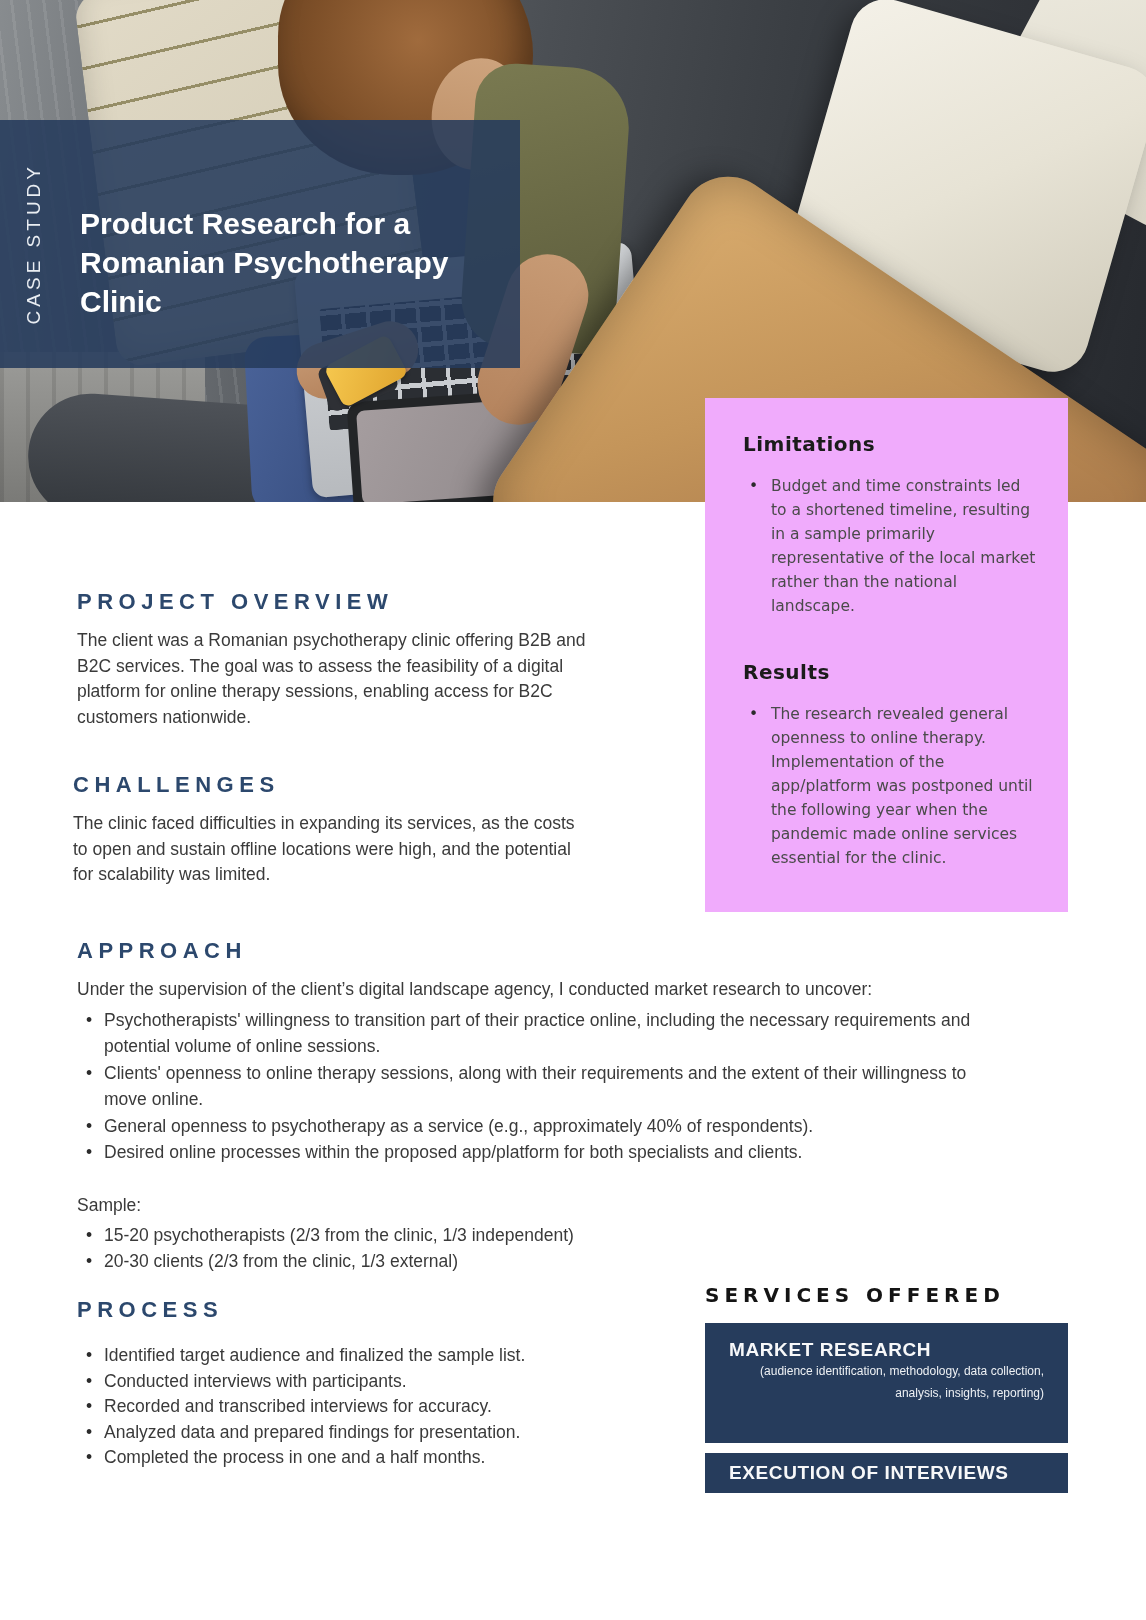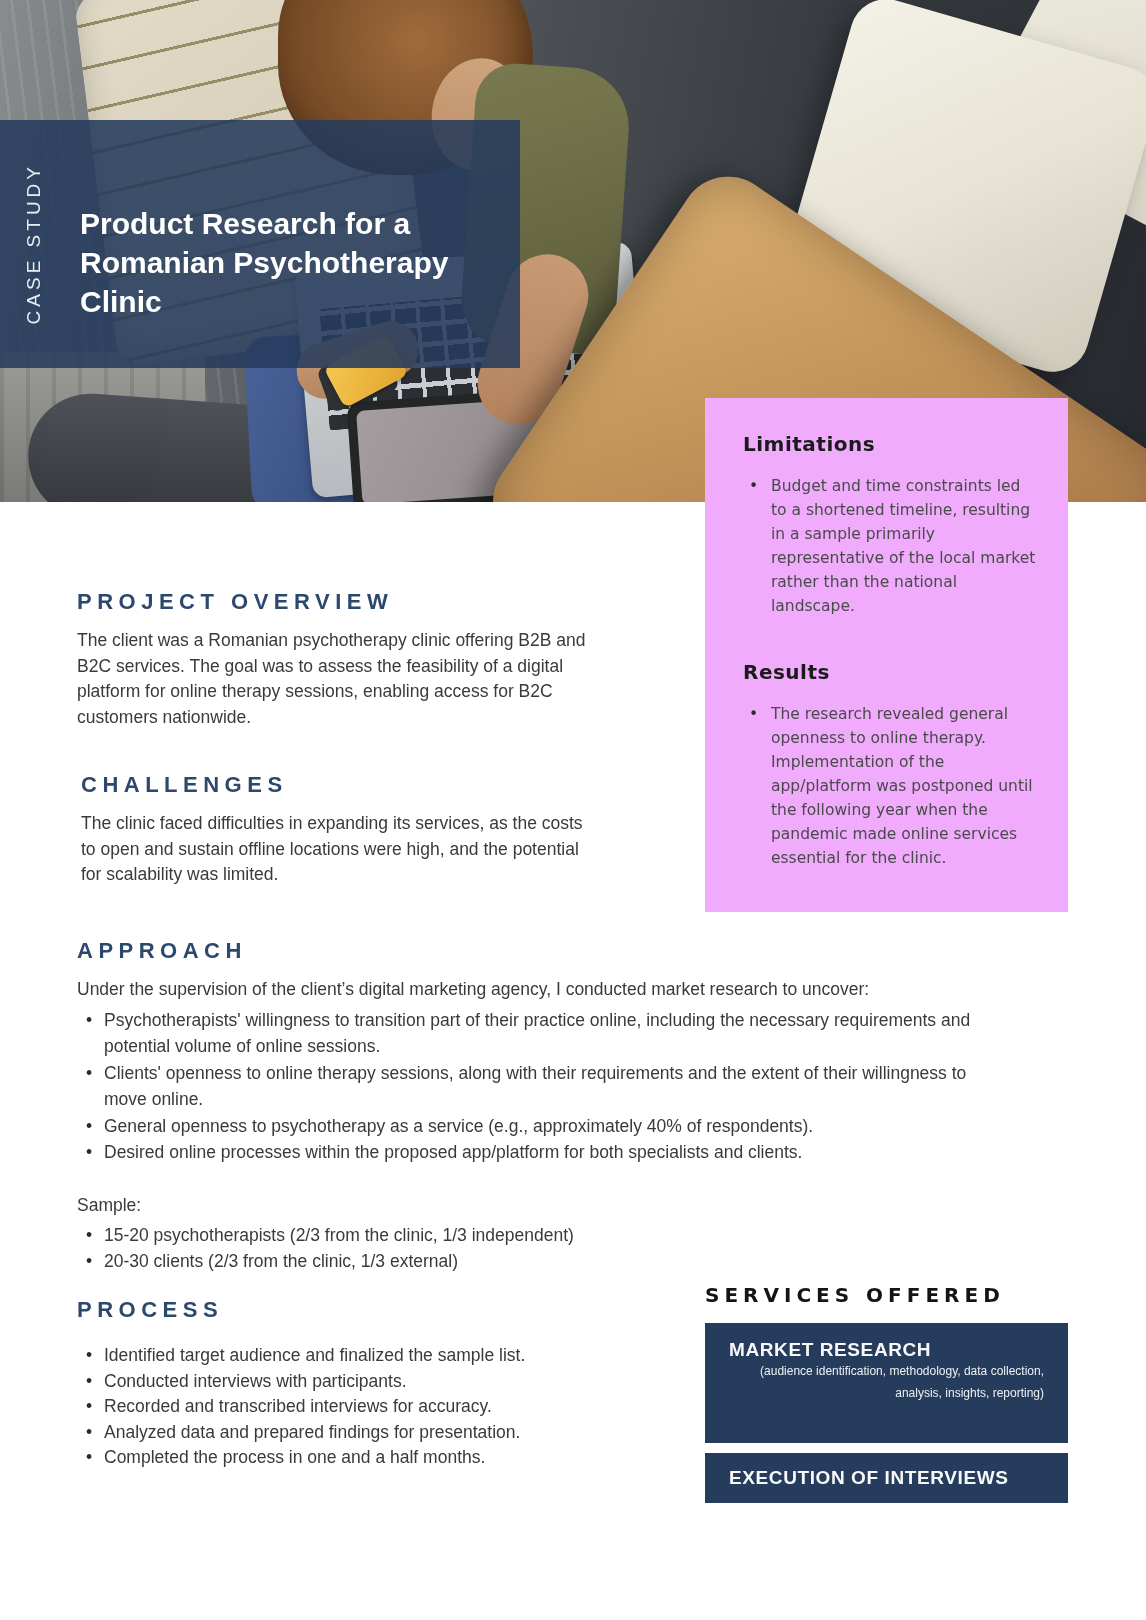--- a/index.html
+++ b/index.html
@@ -122,41 +122,41 @@
     position:relative; padding-left:28px; font-size:15.5px; line-height:24px; color:#4a4a4a;
   }
   .panel li::before{content:'•'; position:absolute; left:6px; top:0; color:#2b2b2b;}
   
   .sec-h{
     margin:0; color:#2c486d; font-size:22px; line-height:26px; font-weight:700; letter-spacing:5.5px;
   }
   .body-p{margin:13px 0 0 0; font-size:17.5px; line-height:25.5px; color:#3a3a3a;}
   .sec{position:absolute;}
   .sec-overview{left:77px; top:589px; width:518px;}
-  .sec-challenges{left:81px; top:772px; width:518px;}
+  .sec-challenges{left:73px; top:772px; width:518px;}
   .sec-approach{left:77px; top:938px; width:935px;}
   .sec-process{left:77px; top:1297px; width:528px;}
   .blist{list-style:none; margin:4px 0 0 0; padding:0;}
   .blist li{position:relative; padding-left:27px; font-size:17.5px; line-height:26.5px; color:#3a3a3a;}
   .blist li::before{content:'•'; position:absolute; left:9px; top:0; color:#2b2b2b;}
   .sample-label{margin:26px 0 0 0; font-size:17.5px; line-height:26px; color:#3a3a3a;}
   .process-list{margin-top:20px;}
   .process-list li{line-height:25.5px;}
   
   .services-h{
     position:absolute; left:705px; top:1283px; margin:0;
     font-family:"DejaVu Sans", sans-serif; font-size:20px; font-weight:700;
     letter-spacing:5px; color:#141414;text-align:center;
   }
   .svc-box{
     position:absolute; left:705px; width:363px; box-sizing:border-box;
     background:#263c5c; color:#ffffff; padding:16px 24px;
   }
   .svc-box1{top:1323px; min-height:120px;}
-  .svc-box2{top:1453px; height:50px; display:flex; align-items:center; padding-top:0; padding-bottom:0;}
+  .svc-box2{top:1453px; height:40px; display:flex; align-items:center; padding-top:0; padding-bottom:0;}
   .svc-title{font-size:19px; font-weight:700; letter-spacing:.6px; line-height:22px; color:#f7f8f9;}
   .svc-sub{font-size:12px; line-height:21.5px; color:#eef1f4;text-align:right;}
 </style>
 </head>
 <body>
 
 <div class="page">
 
   <div class="hero">
     <div class="ph-arm"></div>
@@ -205,21 +205,21 @@
     <p class="body-p">The client was a Romanian psychotherapy clinic offering B2B and B2C services. The goal was to assess the feasibility of a digital platform for online therapy sessions, enabling access for B2C customers nationwide.</p>
   </div>
 
   <div class="sec sec-challenges">
     <h2 class="sec-h">CHALLENGES</h2>
     <p class="body-p">The clinic faced difficulties in expanding its services, as the costs to open and sustain offline locations were high, and the potential for scalability was limited.</p>
   </div>
 
   <div class="sec sec-approach">
     <h2 class="sec-h">APPROACH</h2>
-    <p class="body-p">Under the supervision of the client’s digital marketing agency, I conducted market research to uncover:</p>
+    <p class="body-p">Under the supervision of the client’s digital landscape agency, I conducted market research to uncover:</p>
     <ul class="blist">
       <li>Psychotherapists' willingness to transition part of their practice online, including the necessary requirements and potential volume of online sessions.</li>
       <li>Clients' openness to online therapy sessions, along with their requirements and the extent of their willingness to move online.</li>
       <li>General openness to psychotherapy as a service (e.g., approximately 40% of respondents).</li>
       <li>Desired online processes within the proposed app/platform for both specialists and clients.</li>
     </ul>
     <p class="sample-label">Sample:</p>
     <ul class="blist">
       <li>15-20 psychotherapists (2/3 from the clinic, 1/3 independent)</li>
       <li>20-30 clients (2/3 from the clinic, 1/3 external)</li>

